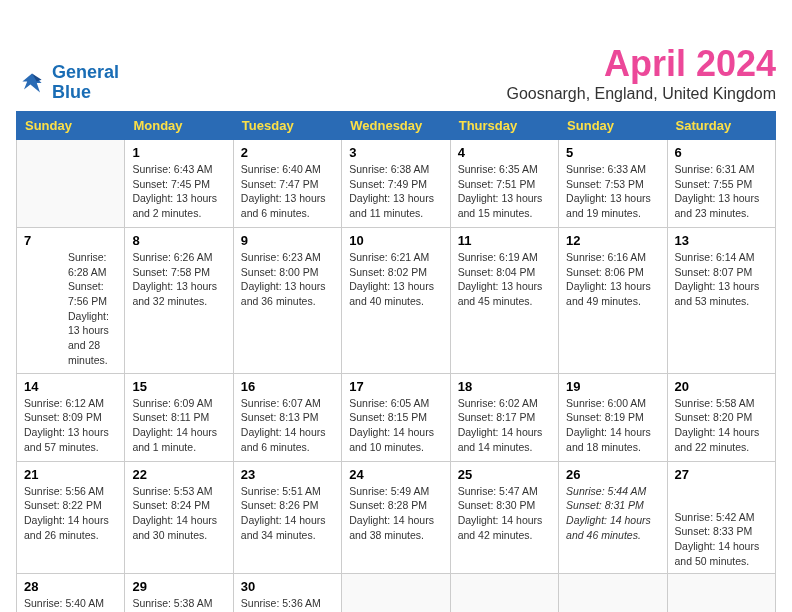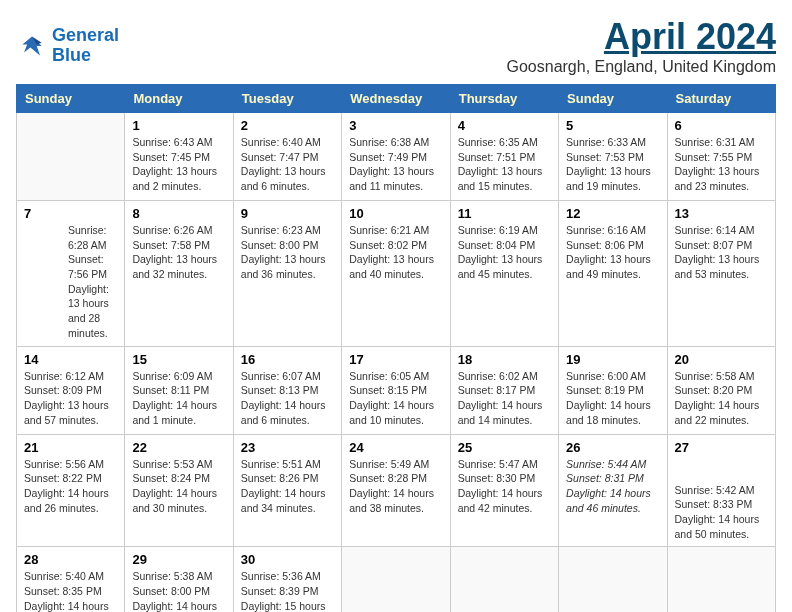--- a/index.html
+++ b/index.html
@@ -6,22 +6,23 @@
     body {
       font-family: Arial, sans-serif;
       background: #fff;
       width: 792px;
       min-height: 612px;
       padding: 16px;
     }
     .header {
       display: flex;
       justify-content: space-between;
-      align-items: center;
+      align-items: flex-end;
       margin-bottom: 8px;
+      margin-top: 27px;
     }
     .logo {
       display: flex;
       align-items: center;
       gap: 4px;
     }
     .logo-text {
       font-size: 18px;
       font-weight: bold;
       color: #1a1a1a;
@@ -34,35 +35,34 @@
     .logo-bird {
       width: 32px;
       height: 32px;
     }
     .title-block {
       text-align: right;
     }
     .month-title {
       font-size: 36px;
       font-weight: bold;
-      color: #0c4a6e;
-      text-decoration: underline;
+      color: #ec4899;
     }
     .subtitle {
       font-size: 16px;
       color: #333;
     }
     .calendar {
       width: 100%;
       border-collapse: collapse;
       border: 1px solid #ccc;
     }
     .calendar th {
       background: #2a6bb5;
-      color: #fef9c3;
+      color: #fde047;
       text-align: left;
       padding: 6px 8px;
       font-size: 13px;
       font-weight: bold;
       border: 1px solid #2a6bb5;
     }
     .calendar td {
       border: 1px solid #ccc;
       vertical-align: top;
       padding: 5px 7px;

